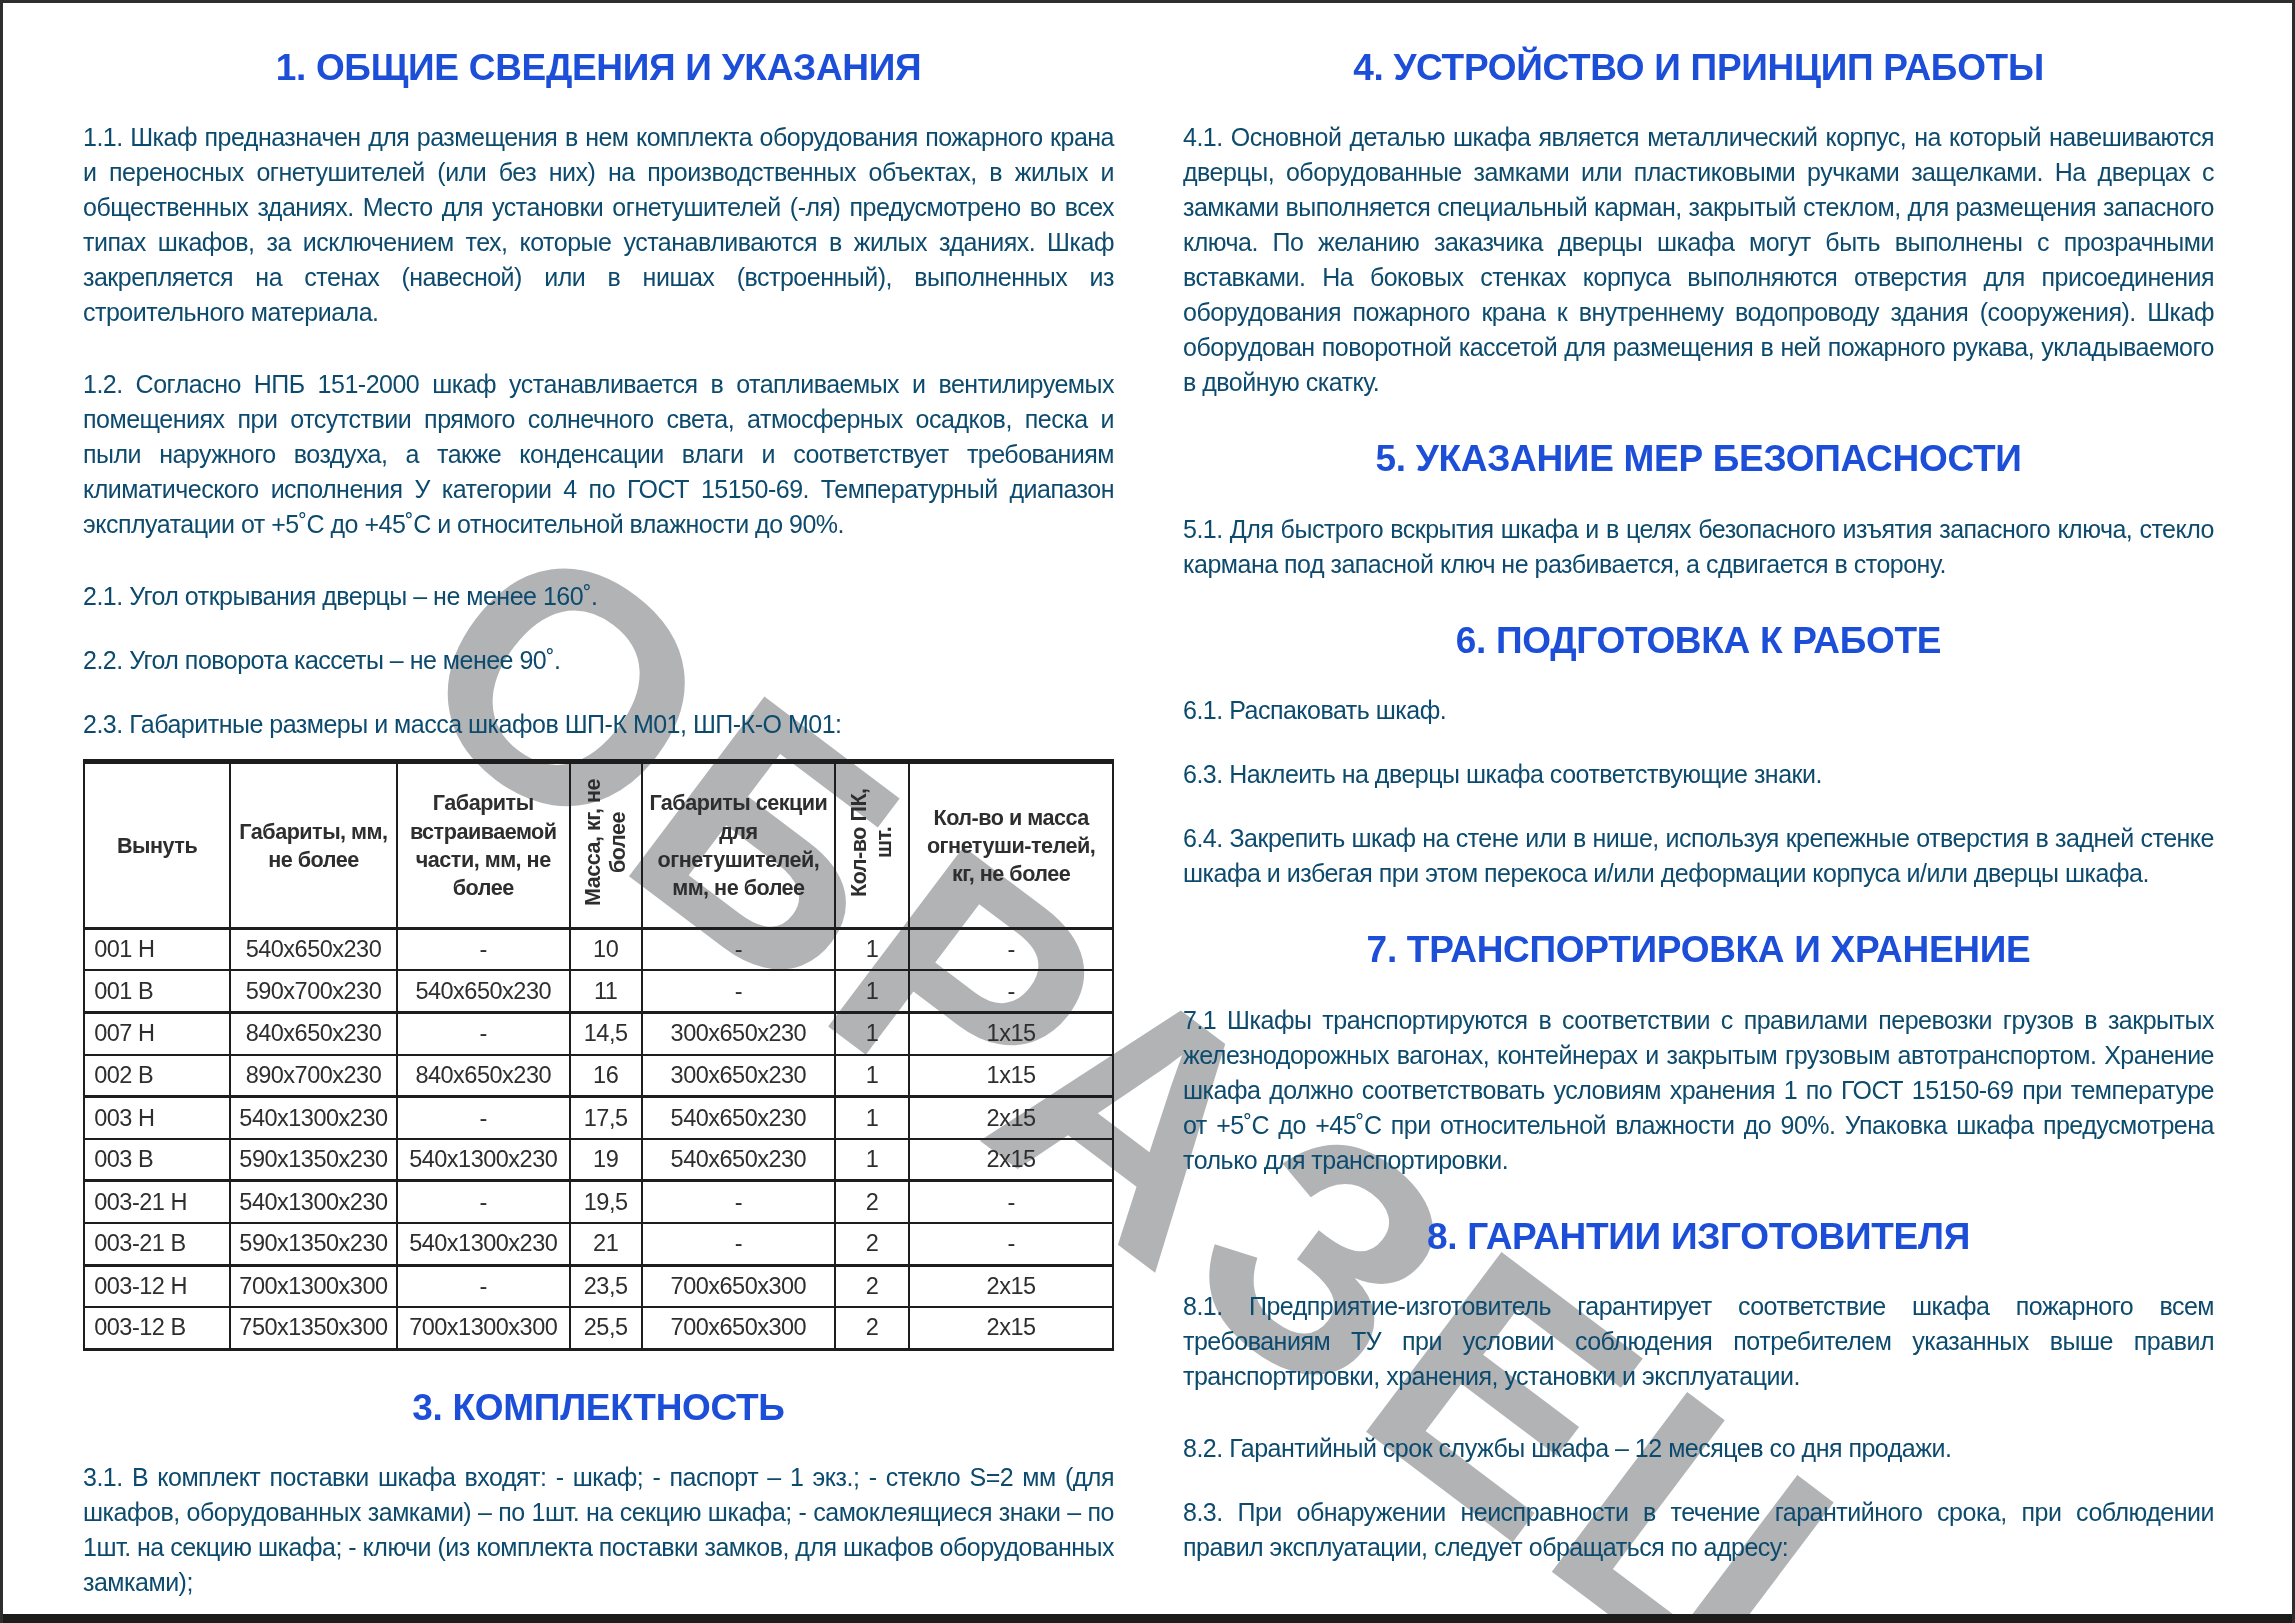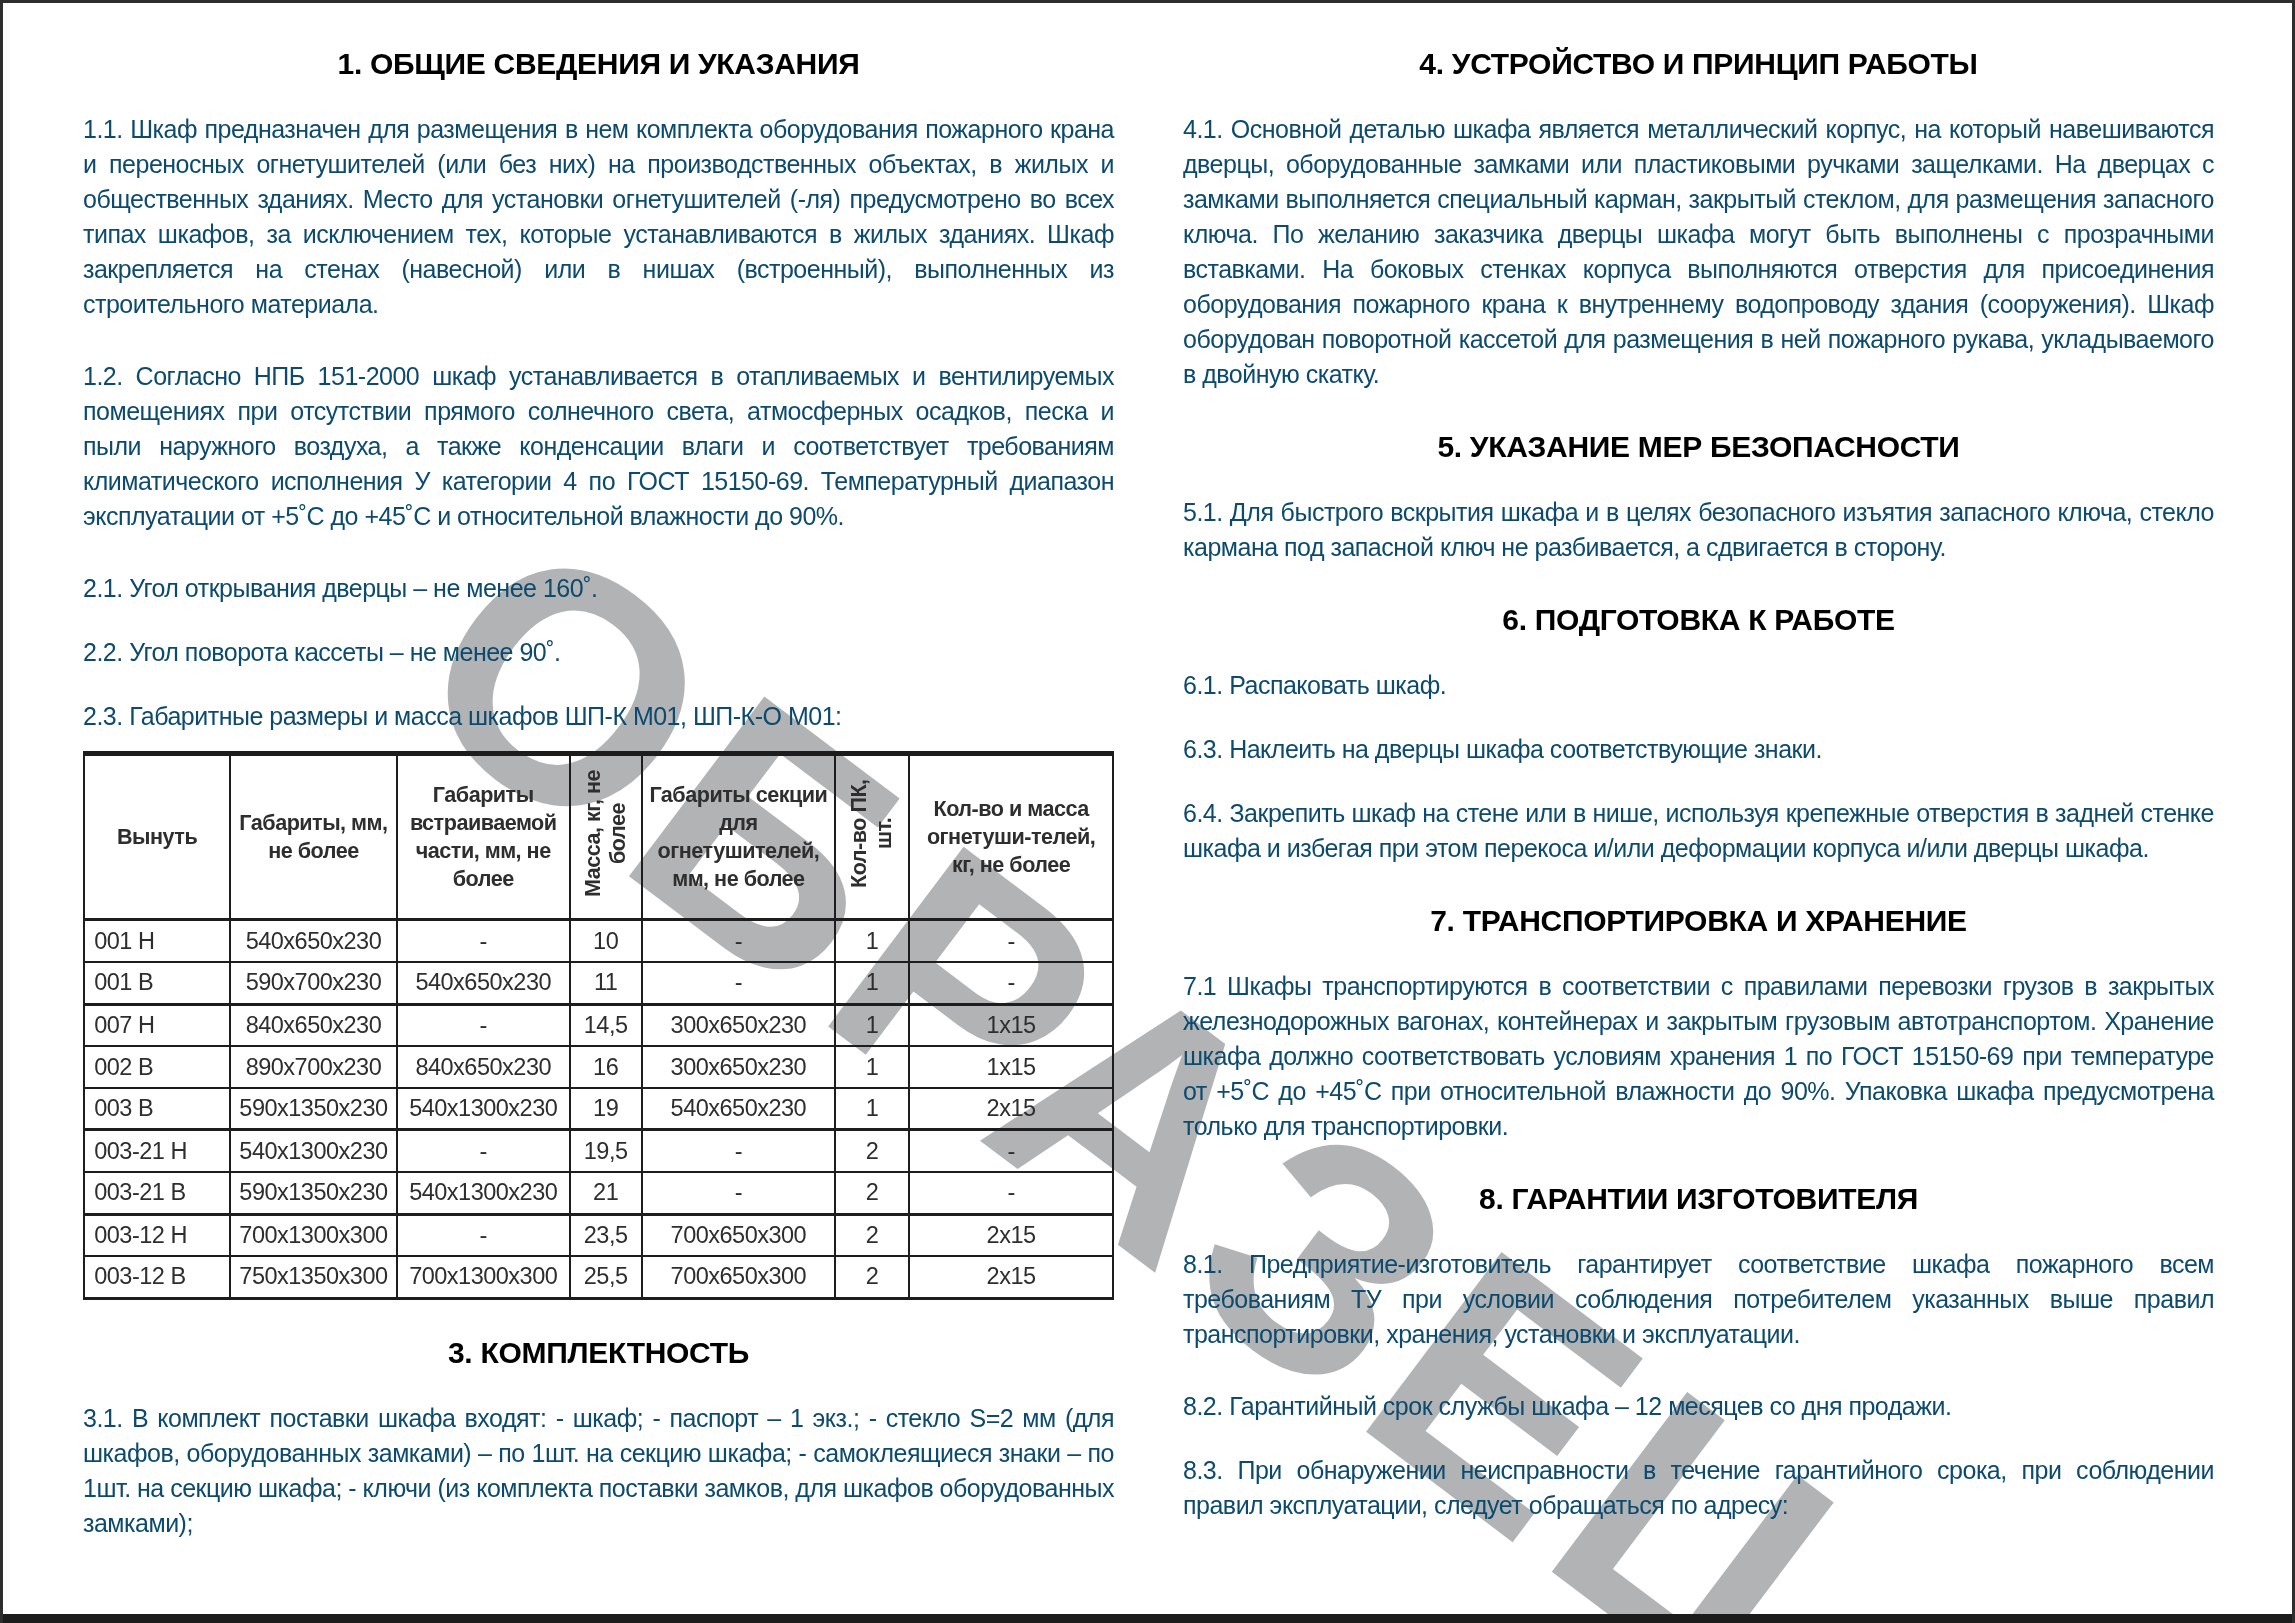--- a/index.html
+++ b/index.html
@@ -41,23 +41,23 @@
     position: relative;
     z-index: 1;
     display: flex;
     gap: 69px;
     padding: 26px 76px 0 80px;
   }
   .col { width: 1031px; flex: 0 0 auto; }
 
   .h {
     font-weight: bold;
-    font-size: 30px;
+    font-size: 37px;
     line-height: 1.2;
-    color: #000000;
+    color: #1d4ed8;
     text-align: center;
     letter-spacing: -0.3px;
     margin: 37px 0 30px 0;
   }
   .h.first { margin-top: 17px; }
 
   .para {
     font-size: 25px;
     line-height: 1.40;
     letter-spacing: -0.5px;
@@ -190,20 +190,29 @@
             </tr>
             <tr>
               <td>002 В</td>
               <td>890х700х230</td>
               <td>840х650х230</td>
               <td>16</td>
               <td>300х650х230</td>
               <td>1</td>
               <td>1х15</td>
             </tr>
+            <tr class="group-start">
+              <td>003 Н</td>
+              <td>540х1300х230</td>
+              <td>-</td>
+              <td>17,5</td>
+              <td>540х650х230</td>
+              <td>1</td>
+              <td>2х15</td>
+            </tr>
             <tr>
               <td>003 В</td>
               <td>590х1350х230</td>
               <td>540х1300х230</td>
               <td>19</td>
               <td>540х650х230</td>
               <td>1</td>
               <td>2х15</td>
             </tr>
             <tr class="group-start">

